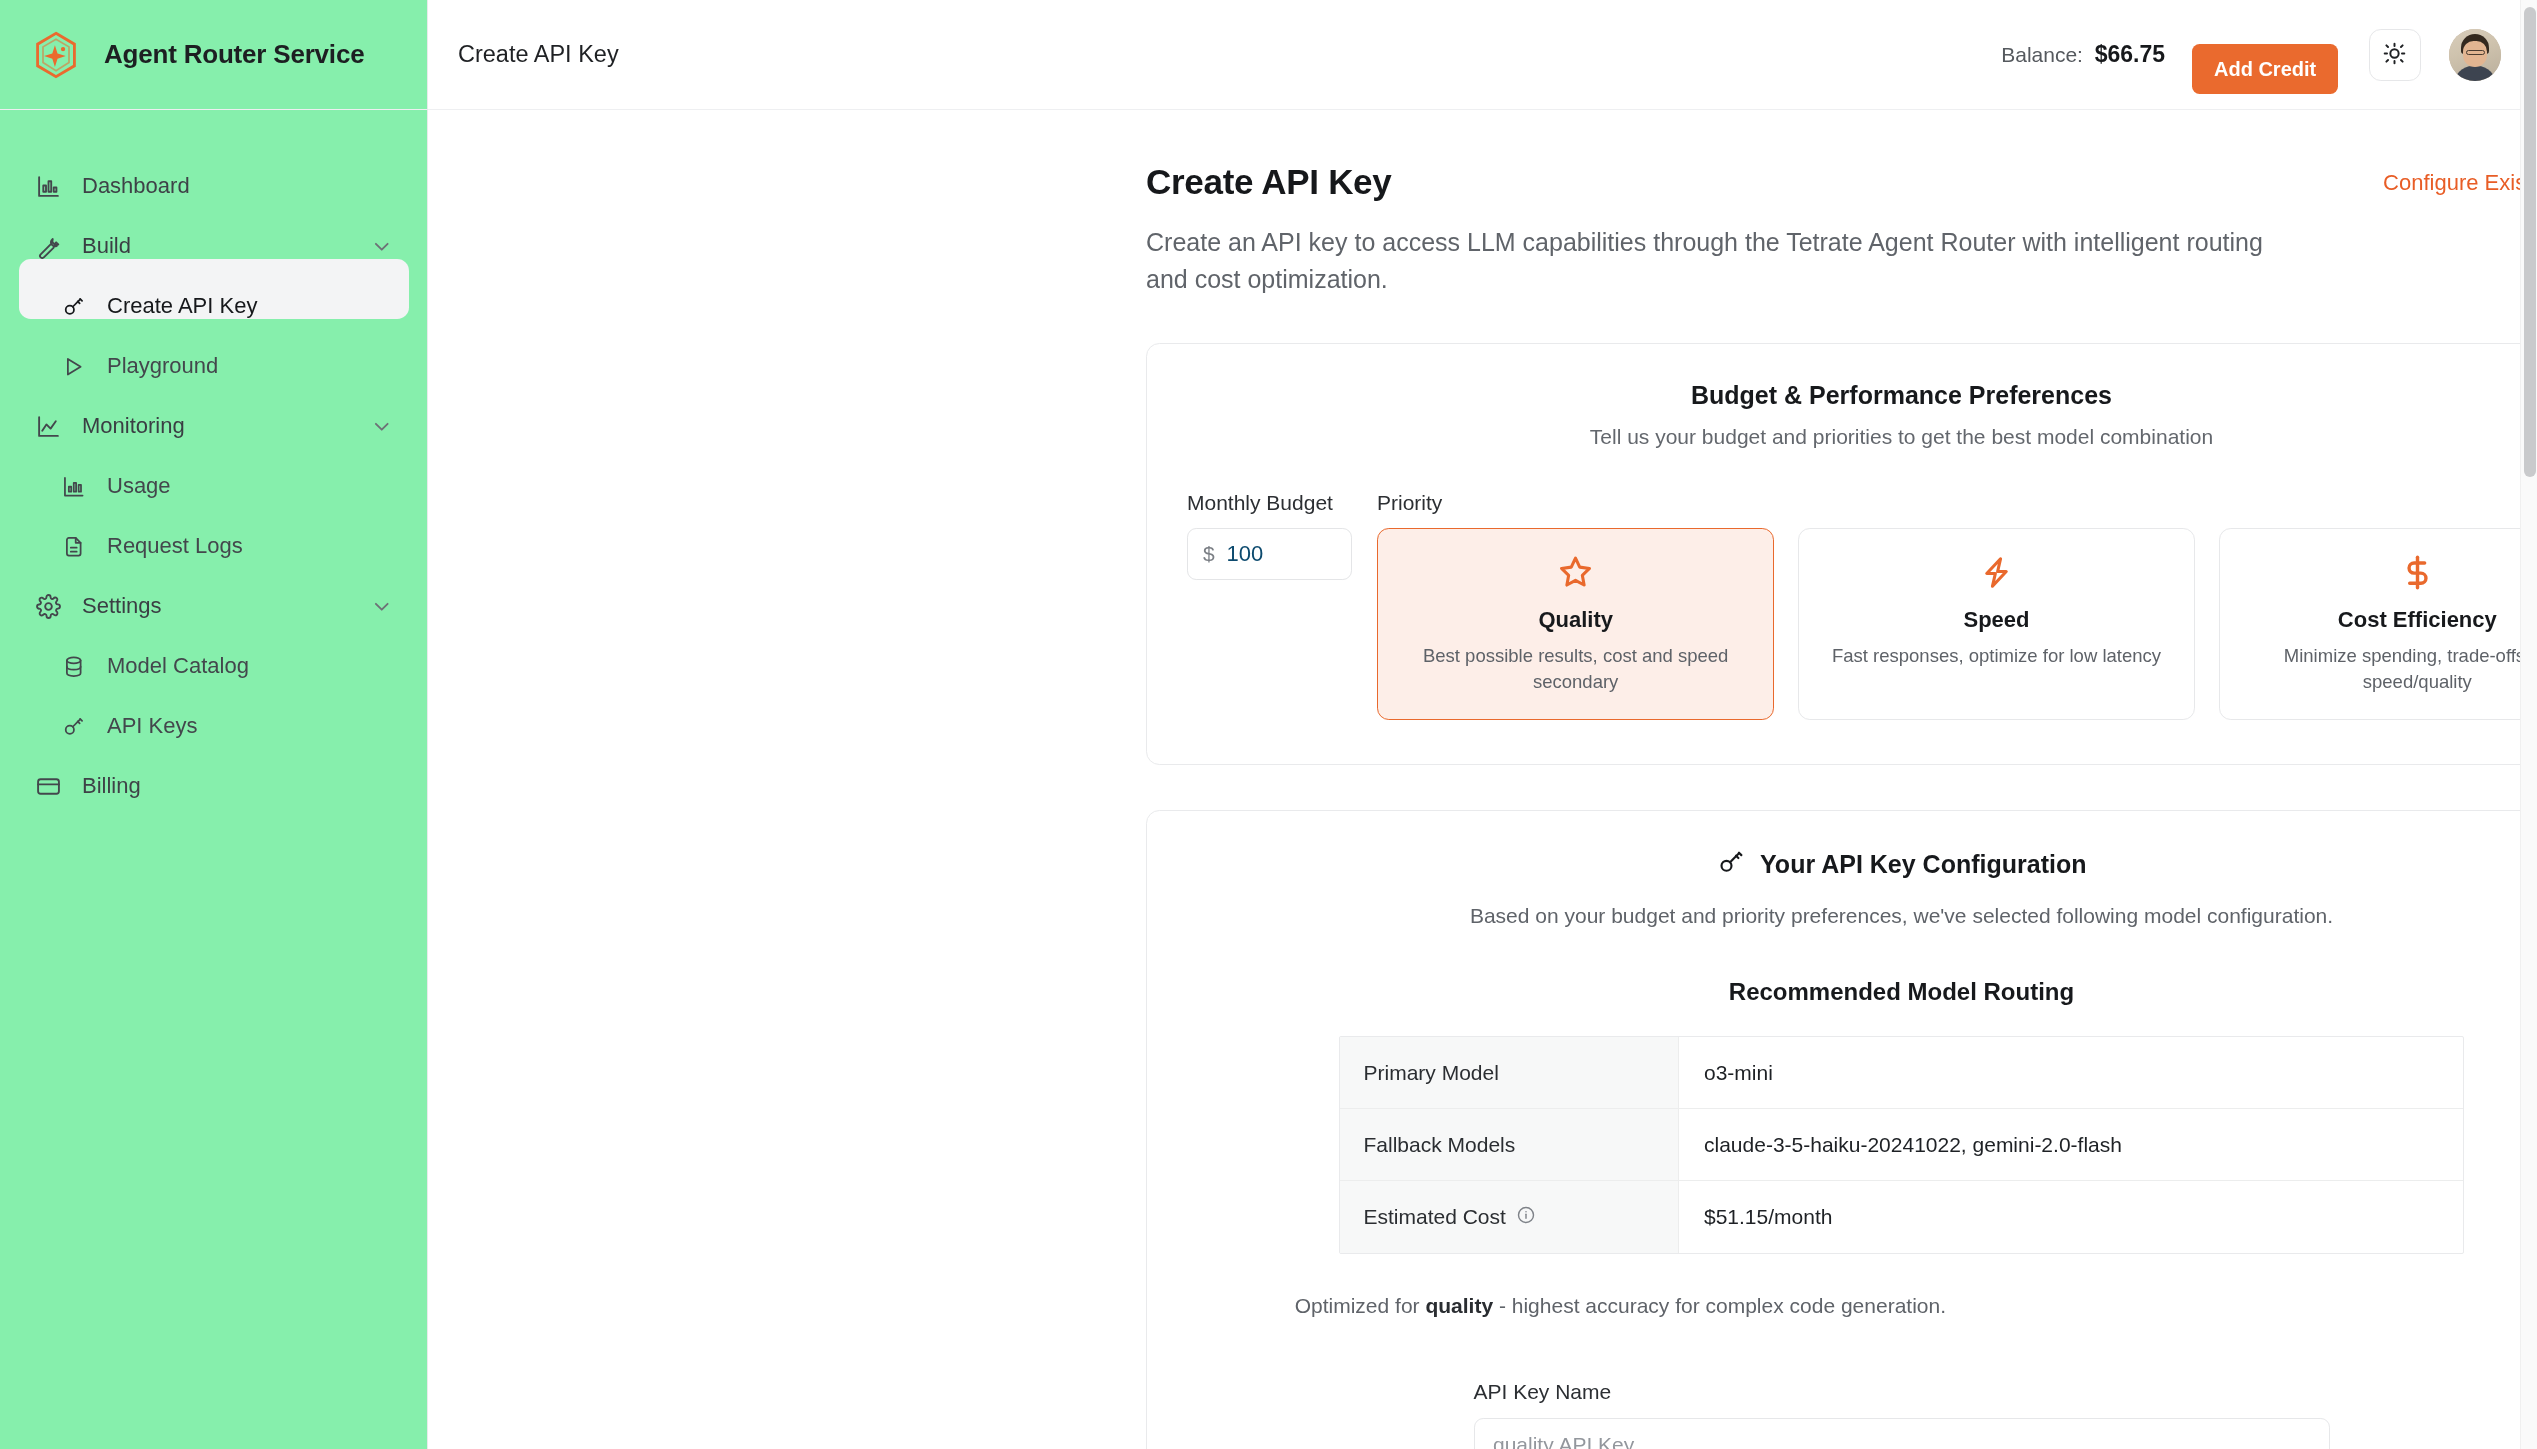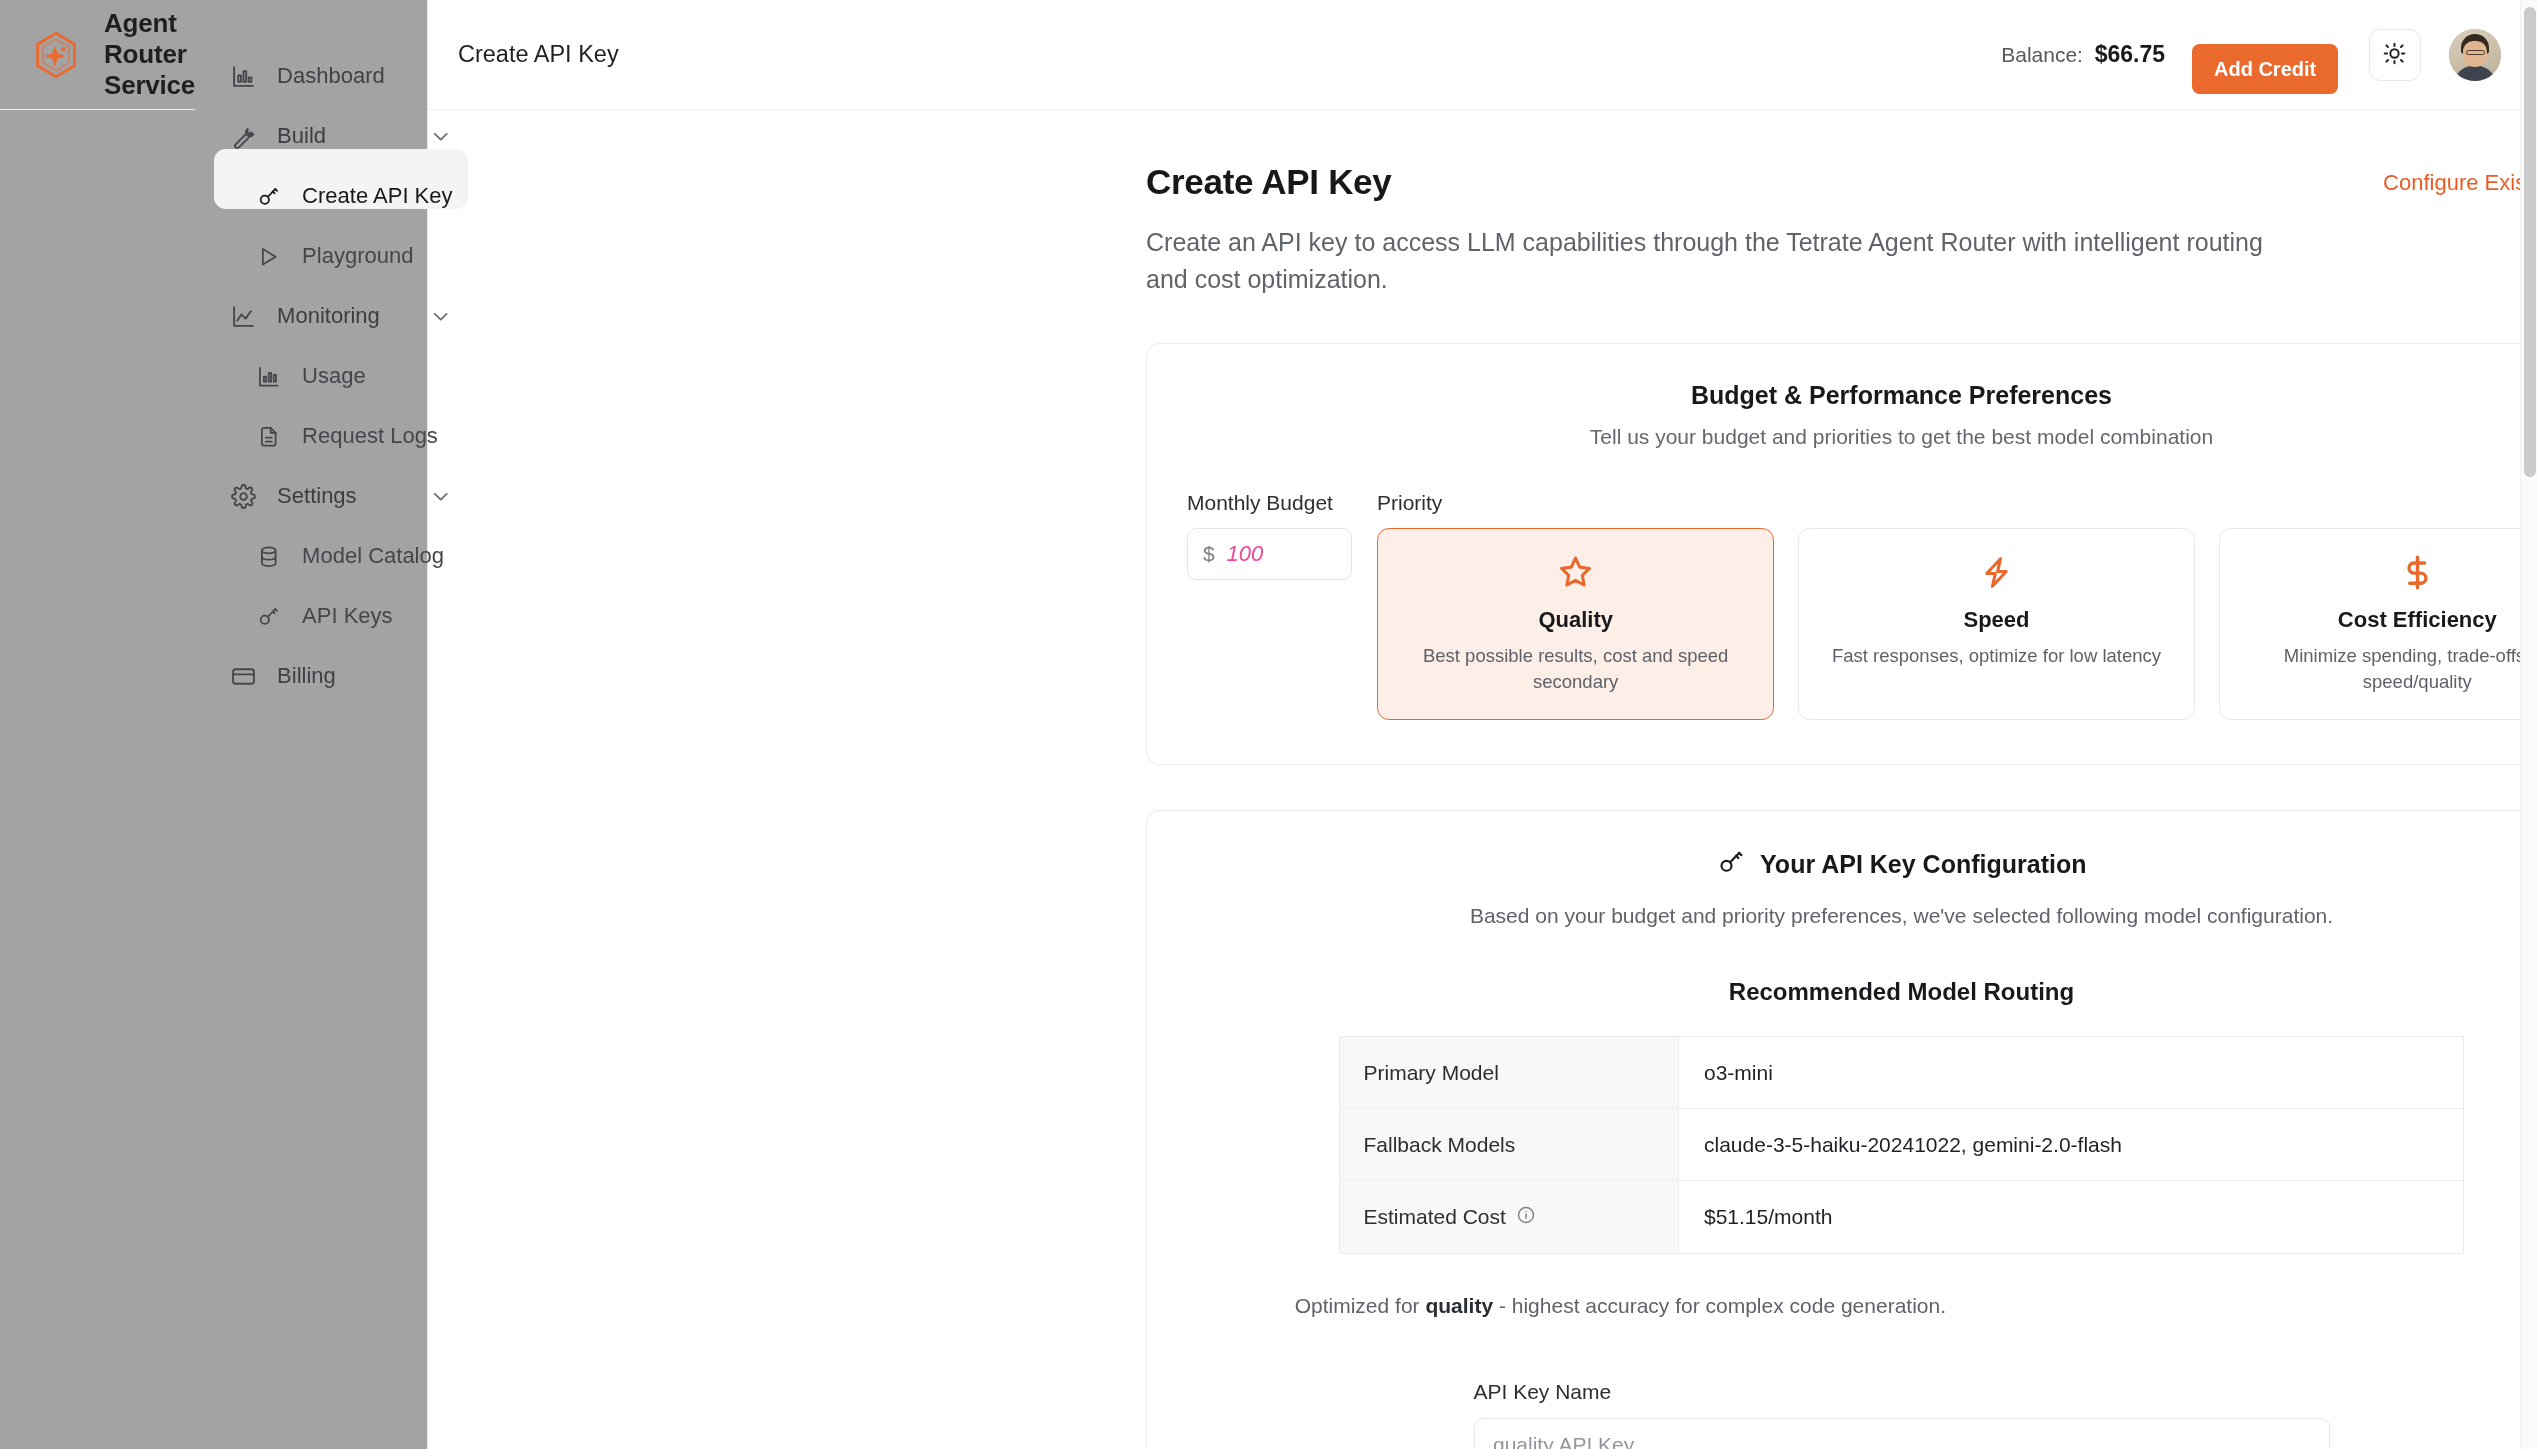--- a/index.html
+++ b/index.html
@@ -8,23 +8,23 @@
     background: #ffffff;
     font-family: "Liberation Sans", sans-serif;
     overflow: hidden;
     color: #1f2124;
   }
   .app { display: flex; width: 2538px; height: 1449px; position: relative; }
 
   
   .sidebar {
     width: 428px; height: 1449px; flex: 0 0 428px;
-    background: #a3a3a3;
+    background: #86efac;
     border-right: 1.7px solid #e9eaec;
-    display: flex; flex-direction: row;
+    display: flex; flex-direction: column;
   }
   .brand {
     height: 110px; flex: 0 0 110px;
     display: flex; align-items: center; gap: 22px;
     padding-left: 30px;
     border-bottom: 1.7px solid #eeeff1;
   }
   .brand-logo { width: 52px; height: 52px; display: block; }
   .brand-name { font-size: 26px; font-weight: 700; color: #1d1f22; letter-spacing: -0.2px; }
 
@@ -117,21 +117,21 @@
   .card-sub { text-align: center; margin-top: 15px; font-size: 21px; color: #63676d; }
 
   .pref-row { display: flex; align-items: flex-start; margin-top: 42px; gap: 25px; }
   .field-label { font-size: 21px; color: #2c2f33; margin-bottom: 13.4px; display: block; }
   .budget-col { width: 165px; flex: 0 0 165px; }
   .budget-input {
     height: 52px; border: 1.7px solid #e4e5e7; border-radius: 9.2px;
     display: flex; align-items: center; padding: 0 15px; gap: 11.8px; background: #fff;
   }
   .budget-input .dollar { font-size: 21px; color: #7b7f85; }
-  .budget-input .val { font-size: 22px; color: #ec4899; font-style: italic; }
+  .budget-input .val { font-size: 22px; color: #0c4a6e; }
 
   .priority-col { flex: 1 1 auto; }
   .priority-cards { display: flex; gap: 23.5px; }
   .p-card {
     flex: 1 1 0; border: 1.7px solid #e7e8ea; border-radius: 11.8px;
     background: #fff; padding: 22px 18.5px 23.5px 18.5px; text-align: center; cursor: pointer;
     min-height: 175px;
   }
   .p-card.selected { border-color: #e9692d; background: #fdeee8; }
   .p-ico { height: 44px; display: flex; align-items: center; justify-content: center; }

